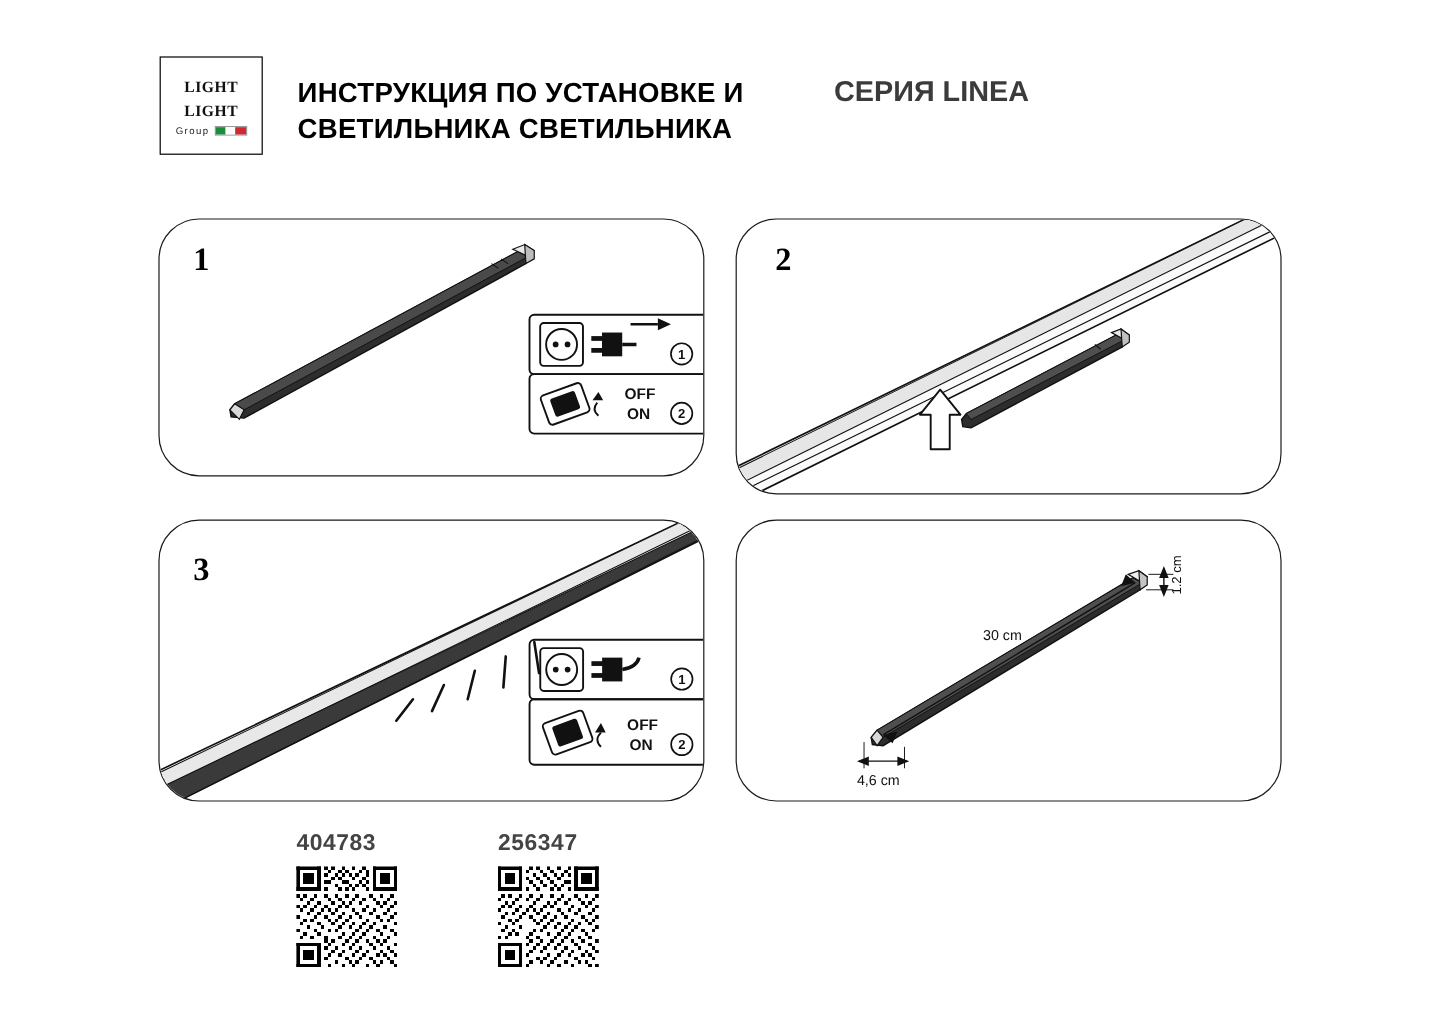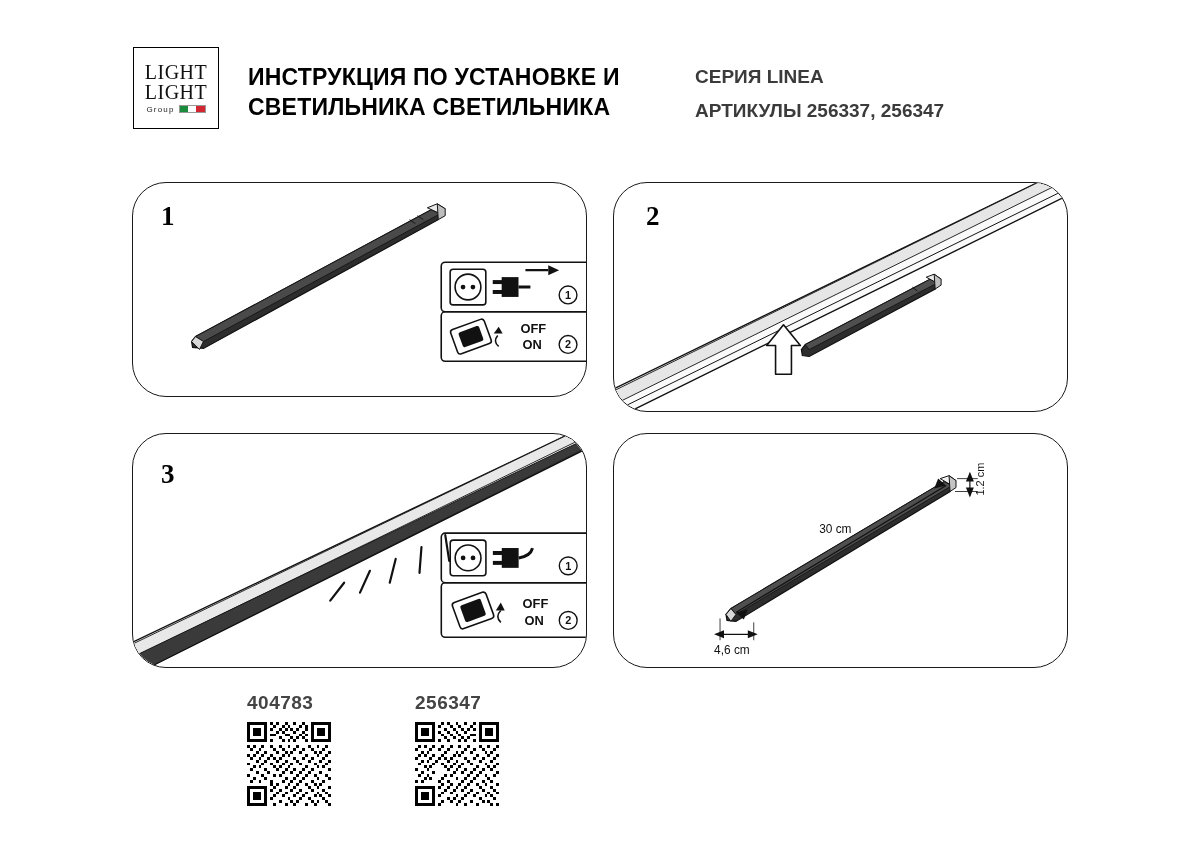--- a/index.html
+++ b/index.html
@@ -44,24 +44,24 @@
     left: 0; top: 0;
     width: 100%;
     height: 100%;
     display: flex;
     flex-direction: column;
     align-items: center;
     justify-content: center;
   }
   .logo-word {
     font-family: "Liberation Serif", serif;
-    font-size: 20px;
+    font-size: 13px;
     line-height: 19px;
     letter-spacing: 0.5px;
-    font-weight: 400;
+    font-weight: 700;
     color: #111;
   }
   .logo-word.l2 { margin-top: 1px; }
   .logo-group-row {
     display: flex;
     align-items: center;
     margin-top: 3px;
   }
   .logo-group-txt {
     font-family: Liberation Sans, sans-serif;
@@ -87,21 +87,21 @@
     font-size: 23px;
     font-weight: bold;
     line-height: 30px;
     letter-spacing: 0.2px;
   }
   .title-right {
     position: absolute;
     left: 695px;
     top: 62px;
     width: 430px;
-    font-size: 19px;
+    font-size: 24px;
     font-weight: bold;
     line-height: 30px;
     color: #3b3b3b;
   }
   .title-right .line2 { margin-top: 4px; }
 
   
   .panel {
     position: absolute;
     border: 1.6px solid #1a1a1a;
@@ -168,21 +168,20 @@
       </div>
     </div>
 
     <div class="title-main">
       <div>ИНСТРУКЦИЯ ПО УСТАНОВКЕ И</div>
       <div>СВЕТИЛЬНИКА СВЕТИЛЬНИКА</div>
     </div>
 
     <div class="title-right">
       <div>СЕРИЯ LINEA</div>
-      <div class="line2">АРТИКУЛЫ 256337, 256347</div>
     </div>
   </div>
 
   <div class="panel" id="panel-1">
     <div class="step-num p1">1</div>
     <svg class="svg-host" viewBox="0 0 455 215">
 
       <g>
         <polygon points="58,160 62,155 300,27 309,31 307,37 70,167 59,166" fill="#2d2d2d" stroke="#111" stroke-width="1.2"></polygon>
         <polygon points="62,155 300,27 309,31 70,160" fill="#4a4a4a" stroke="#111" stroke-width="0.8"></polygon>

